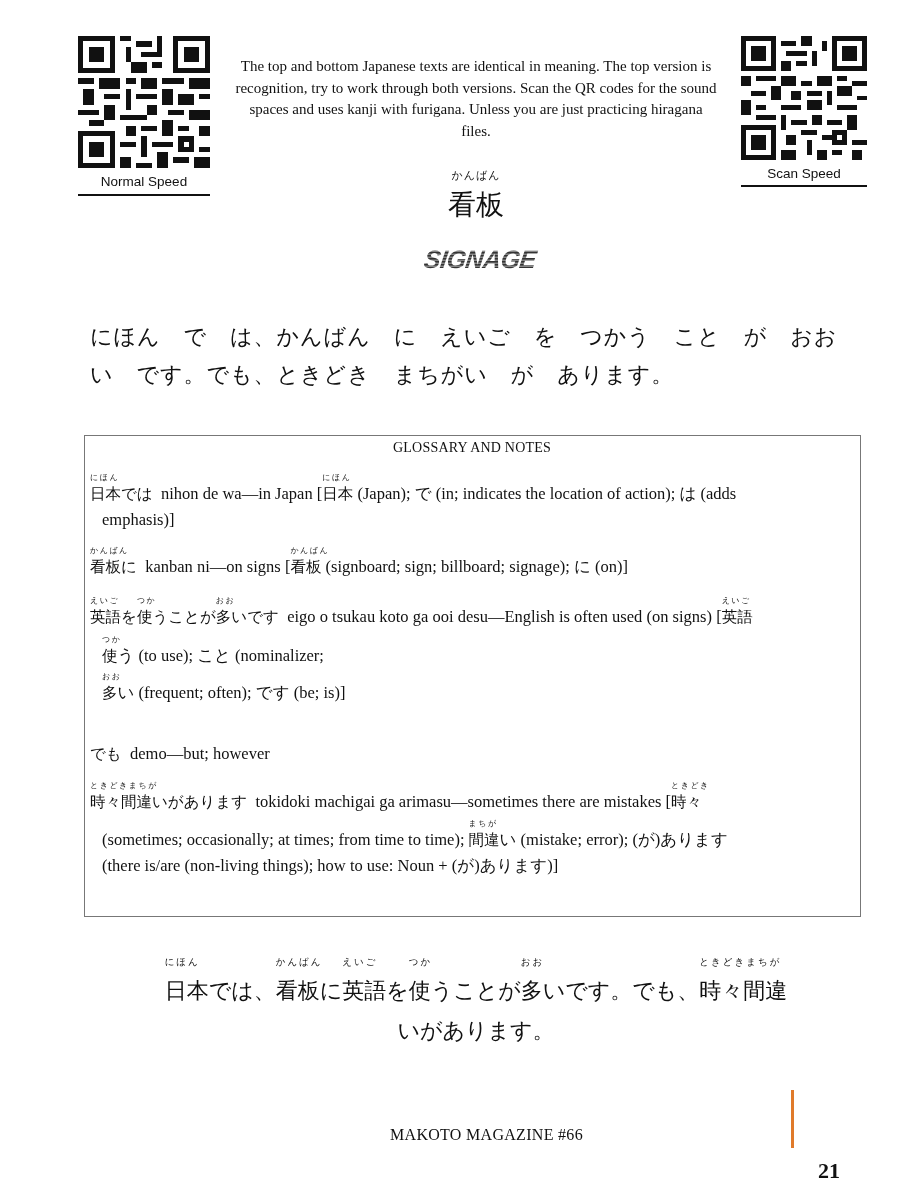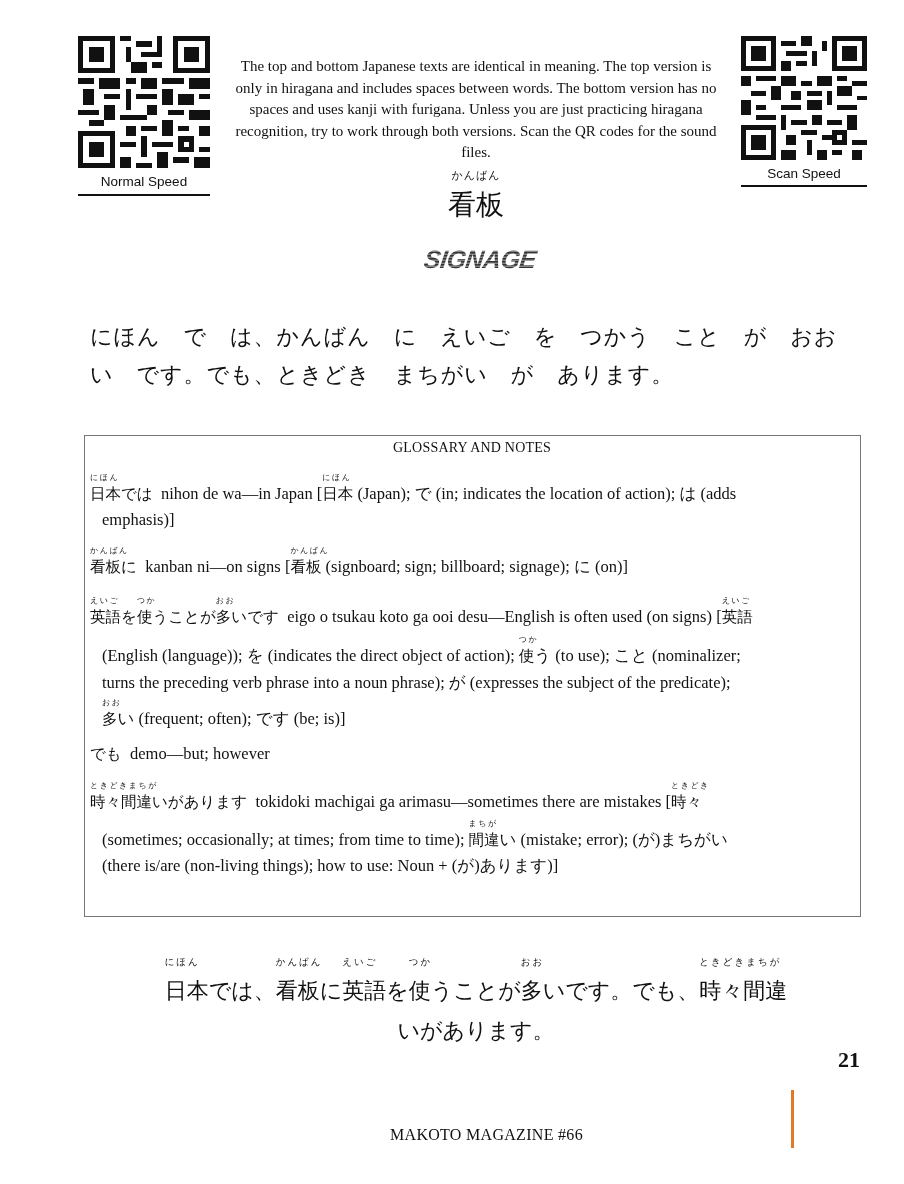--- a/index.html
+++ b/index.html
@@ -18,21 +18,21 @@
   .entry { position:absolute; left:90px; width:768px; font-size:16.5px; line-height:31px; }
   .entry .cont { padding-left:12px; }
   .jp { font-family:"DejaVu Sans",sans-serif; font-size:15.5px; }
   .rb { position:relative; display:inline-block; }
   .rb .rt { position:absolute; left:0; top:-17px; font-family:Liberation Sans, sans-serif; font-size:8px; white-space:nowrap; letter-spacing:1.5px; }
   .rom { }
   .bottom { position:absolute; left:0; width:952px; text-align:center; font-family:"DejaVu Sans",sans-serif; font-size:22px; }
   .bottom .rt { font-size:9.5px; top:-20px; letter-spacing:2px; }
   .footer-mag { position:absolute; left:390px; top:1126px; font-size:16px; letter-spacing:0.3px; }
   .footer-bar { position:absolute; left:791px; top:1090px; width:3px; height:58px; background:#e07a2a; }
-  .footer-page { position:absolute; left:818px; top:1047px; font-size:22px; font-weight:bold;margin-left:20px; }
+  .footer-page { position:absolute; left:818px; top:1158px; font-size:22px; font-weight:bold; }
 </style>
 </head>
 <body>
 
 <div class="qr" style="left:78px; top:36px;">
   <svg viewBox="0 0 25 25" shape-rendering="crispEdges">
     <rect width="25" height="25" fill="#fff"></rect>
     <g fill="#111">
       <rect x="0" y="0" width="7" height="7"></rect>
         <rect x="1" y="1" width="5" height="5" fill="#fff"></rect>
@@ -149,23 +149,22 @@
         <rect x="18" y="23" width="2" height="1"></rect>
         <rect x="22" y="23" width="2" height="2"></rect>
     </g>
   </svg>
 </div>
 <div class="qr-label" style="left:741px; top:166px; width:126px;">Scan Speed</div>
 <div class="qr-rule" style="left:741px; top:185px; width:126px;"></div>
 
 <div class="intro">
   <div>The top and bottom Japanese texts are identical in meaning. The top version is</div>
-  <div>only in hiragana and includes spaces between words. The bottom version has no</div>
+  <div>recognition, try to work through both versions. Scan the QR codes for the sound</div>
   <div>spaces and uses kanji with furigana. Unless you are just practicing hiragana</div>
-  <div>recognition, try to work through both versions. Scan the QR codes for the sound</div>
   <div>files.</div>
 </div>
 
 <div class="title-ruby">かんばん</div>
 <div class="title">看板</div>
 <div class="signage">
   <svg viewBox="0 0 130 26" width="130" height="26">
     <defs>
       <pattern id="stripes" width="4" height="3" patternUnits="userSpaceOnUse">
         <rect width="4" height="2" fill="#333"></rect>
@@ -194,34 +193,33 @@
 <div class="entry" style="top:551px;">
   <div>
     <span class="rb jp"><span class="rt">かんばん</span><span>看板</span></span><span class="jp">に</span>&nbsp;&nbsp;<span class="rom">kanban ni</span><span>—on signs [</span><span class="rb jp"><span class="rt">かんばん</span><span>看板</span></span><span> (signboard; sign; billboard; signage); に  (on)]</span>
   </div>
 </div>
 
 <div class="entry" style="top:601px;">
   <div>
     <span class="rb jp"><span class="rt">えいご</span><span>英語</span></span><span class="jp">を</span><span class="rb jp"><span class="rt">つか</span><span>使</span></span><span class="jp">うことが</span><span class="rb jp"><span class="rt">おお</span><span>多</span></span><span class="jp">いです</span>&nbsp;&nbsp;<span class="rom">eigo o tsukau koto ga ooi desu</span><span>—English is often used (on signs) [</span><span class="rb jp"><span class="rt">えいご</span><span>英語</span></span>
   </div>
-  <div class="cont" style="margin-top:7px; white-space:nowrap;"><span>(English (language)); を  (indicates the direct object of action); </span><span class="rb jp"><span class="rt">つか</span><span>使</span></span><span>う  (to use); こと  (nominalizer;</span></div>
-  <div class="cont" style="margin-top:-5px; white-space:nowrap;">turns the preceding verb phrase into a noun phrase); が  (expresses the subject of the predicate);</div>
+  <div class="cont" style="margin-top:7px; white-space:nowrap;"><span class="rb jp"><span class="rt">つか</span><span>使</span></span><span>う  (to use); こと  (nominalizer;</span></div>
   <div class="cont" style="margin-top:5px;"><span class="rb jp"><span class="rt">おお</span><span>多</span></span><span>い  (frequent; often);  です  (be; is)]</span></div>
 </div>
 
 <div class="entry" style="top:738px;">
   <div><span class="jp">でも</span>&nbsp;&nbsp;<span class="rom">demo</span><span>—but; however</span></div>
 </div>
 
 <div class="entry" style="top:786px;">
   <div>
     <span class="rb jp"><span class="rt">ときどきまちが</span><span>時々間違</span></span><span class="jp">いがあります</span>&nbsp;&nbsp;<span class="rom">tokidoki machigai ga arimasu</span><span>—sometimes there are mistakes [</span><span class="rb jp"><span class="rt">ときどき</span><span>時々</span></span>
   </div>
-  <div class="cont" style="margin-top:6px; white-space:nowrap;"><span>(sometimes; occasionally; at times; from time to time);  </span><span class="rb jp"><span class="rt">まちが</span><span>間違</span></span><span>い  (mistake; error); (が)まちがい</span></div>
+  <div class="cont" style="margin-top:6px; white-space:nowrap;"><span>(sometimes; occasionally; at times; from time to time);  </span><span class="rb jp"><span class="rt">まちが</span><span>間違</span></span><span>い  (mistake; error); (が)あります</span></div>
   <div class="cont" style="margin-top:-6px; white-space:nowrap;">(there is/are (non-living things); how to use: Noun + (が)あります)]</div>
 </div>
 
 <div class="bottom" style="top:976px;">
   <span class="rb"><span class="rt">にほん</span><span>日本</span></span><span>では、</span><span class="rb"><span class="rt">かんばん</span><span>看板</span></span><span>に</span><span class="rb"><span class="rt">えいご</span><span>英語</span></span><span>を</span><span class="rb"><span class="rt">つか</span><span>使</span></span><span>うことが</span><span class="rb"><span class="rt">おお</span><span>多</span></span><span>いです。でも、</span><span class="rb"><span class="rt">ときどきまちが</span><span>時々間違</span></span>
 </div>
 <div class="bottom" style="top:1016px;">いがあります。</div>
 
 <div class="footer-mag">MAKOTO MAGAZINE #66</div>
 <div class="footer-bar"></div>

